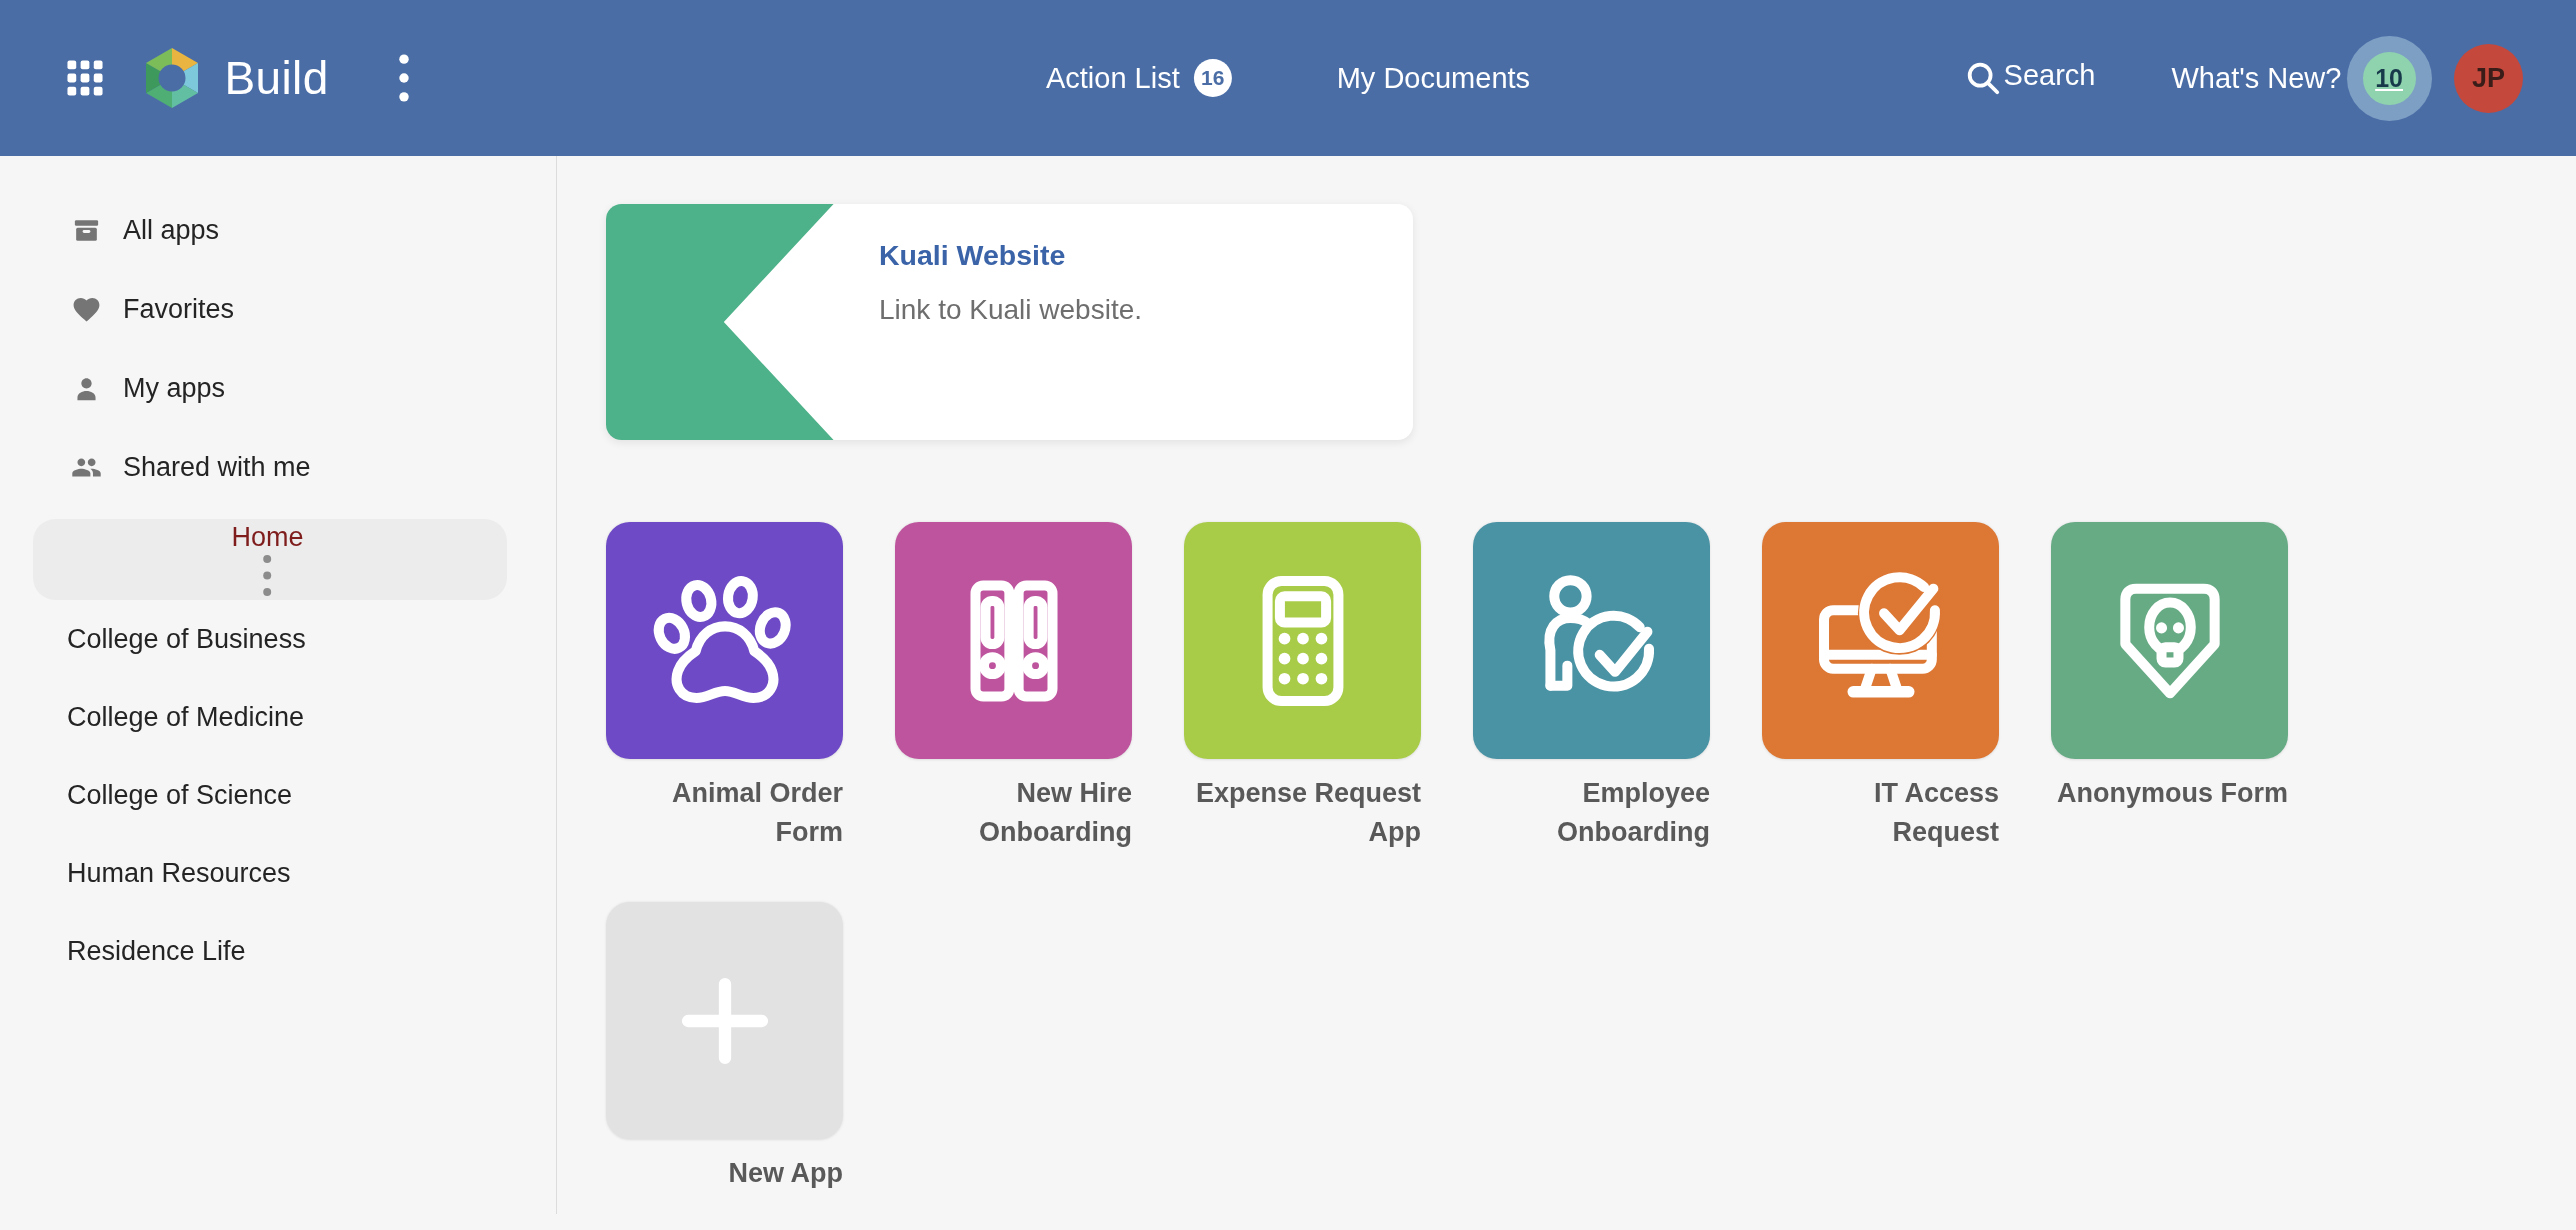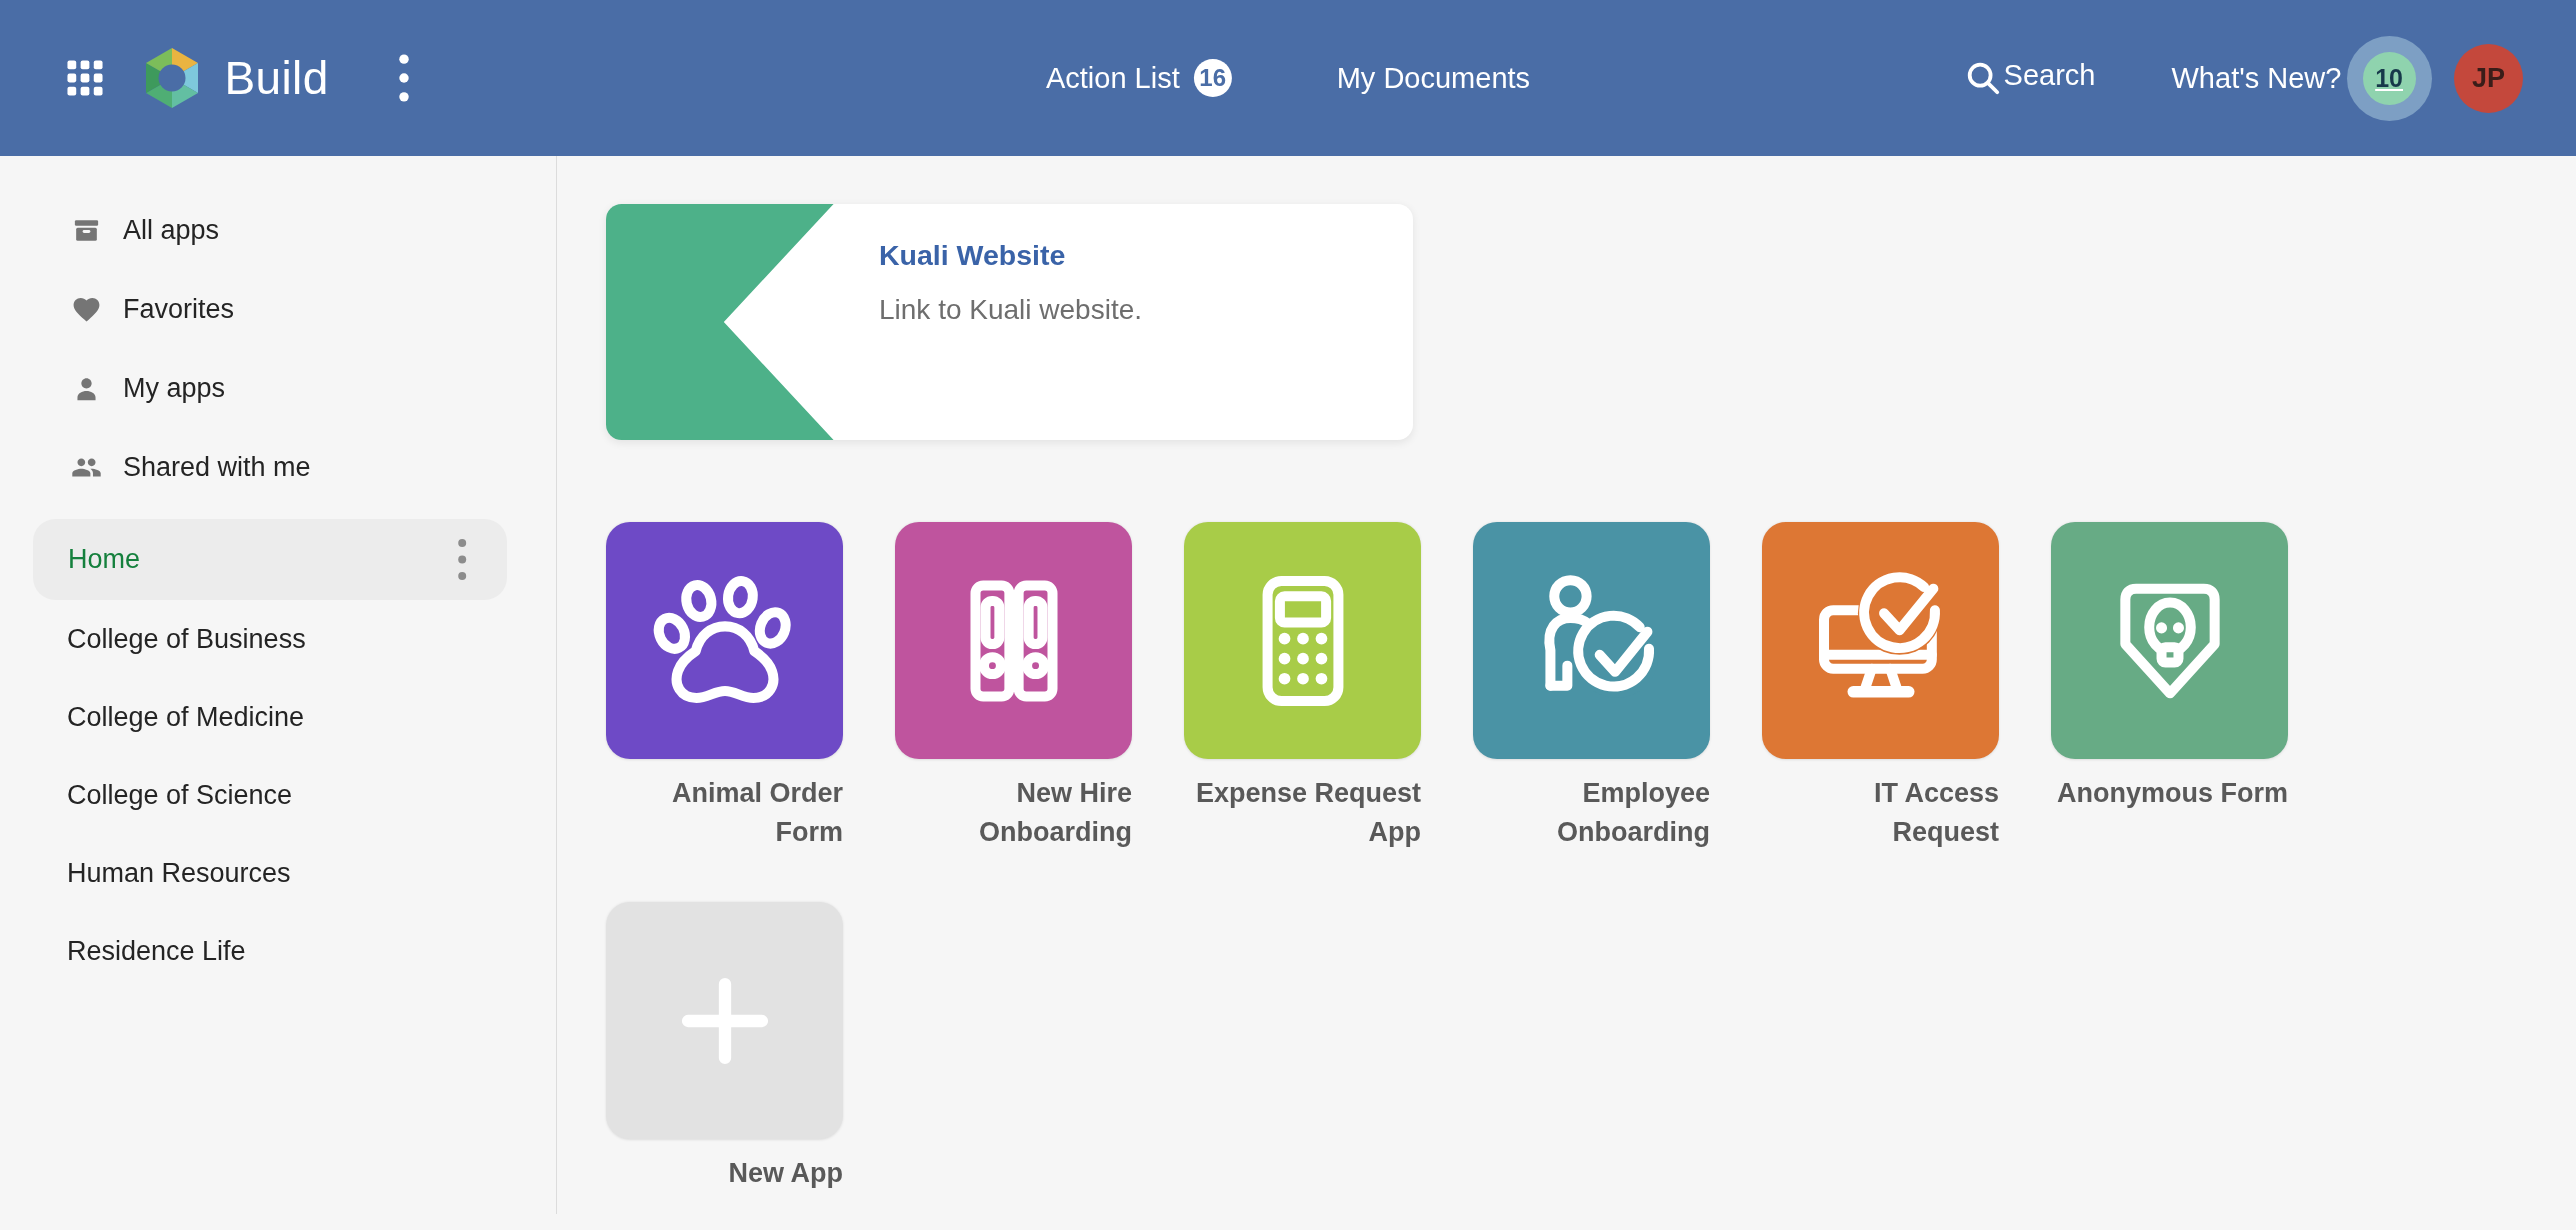--- a/index.html
+++ b/index.html
@@ -37,21 +37,21 @@
   .nav-center {
     position: absolute; left: 50%; top: 0; height: 100%;
     transform: translateX(-50%);
     display: flex; align-items: center; gap: 105px;
     font-size: 29px; white-space: nowrap;
   }
   .nav-item { display: flex; align-items: center; gap: 14px; }
   .count-badge {
     width: 38px; height: 38px; border-radius: 50%;
     background: #ffffff; color: #4a6da6;
-    font-size: 24px; font-weight: bold;
+    font-size: 21px; font-weight: bold;
     display: flex; align-items: center; justify-content: center;
   }
 
   .nav-right {
     position: absolute; right: 53px; top: 0; height: 100%;
     display: flex; align-items: center;
     font-size: 29px; white-space: nowrap;
   }
   .search-block { display: flex; align-items: flex-start; gap: 2px; margin-right: 76px; }
   .search-block svg { width: 38px; height: 38px; display: block; }
@@ -88,22 +88,22 @@
   .side-row {
     height: 79px; display: flex; align-items: center;
     padding-left: 71px; font-size: 27px; color: #242424;
   }
   .side-row .side-icon { width: 31px; height: 31px; margin-right: 21px; flex: none; }
   .side-row .side-icon svg { width: 31px; height: 31px; display: block; fill: #757575; }
   .side-row.plain { padding-left: 67px; height: 78px; }
   .home-pill {
     margin: 12px 0 0 33px; width: 474px; height: 81px;
     background: #ececec; border-radius: 22.4px;
-    display: flex; align-items: center; justify-content: space-between;
-    padding: 0 40px 0 35px; font-size: 27px; color: #15803d;
+    display: flex; align-items: center; justify-content: center;
+    padding: 0 40px 0 35px; font-size: 27px; color: #7f1d1d; flex-direction: column;
   }
   .pill-kebab svg { width: 10.4px; height: 45px; display: block; }
 
   
   .link-card {
     position: absolute; left: 606px; top: 204px;
     width: 807px; height: 236px;
     background: #ffffff; border-radius: 15.5px;
     box-shadow: 0 2.6px 8.6px rgba(0,0,0,0.08);
     overflow: hidden;

